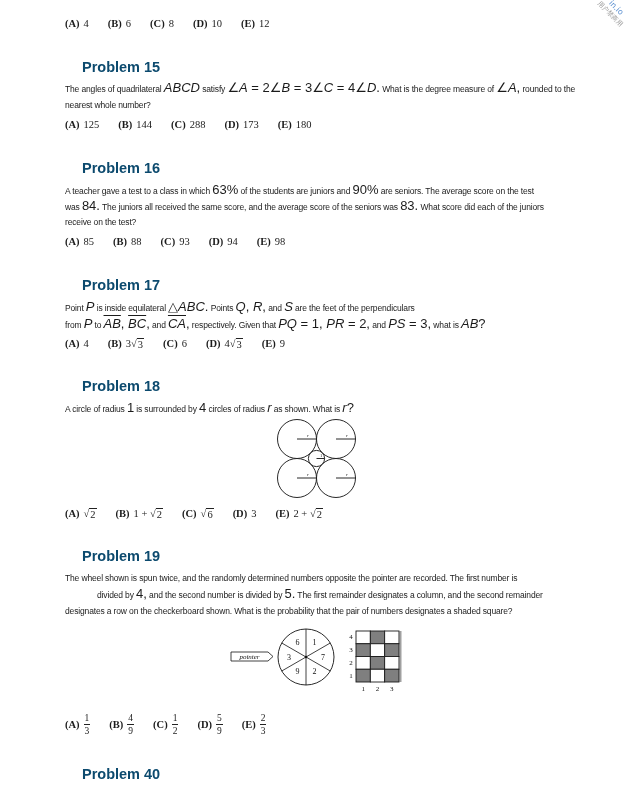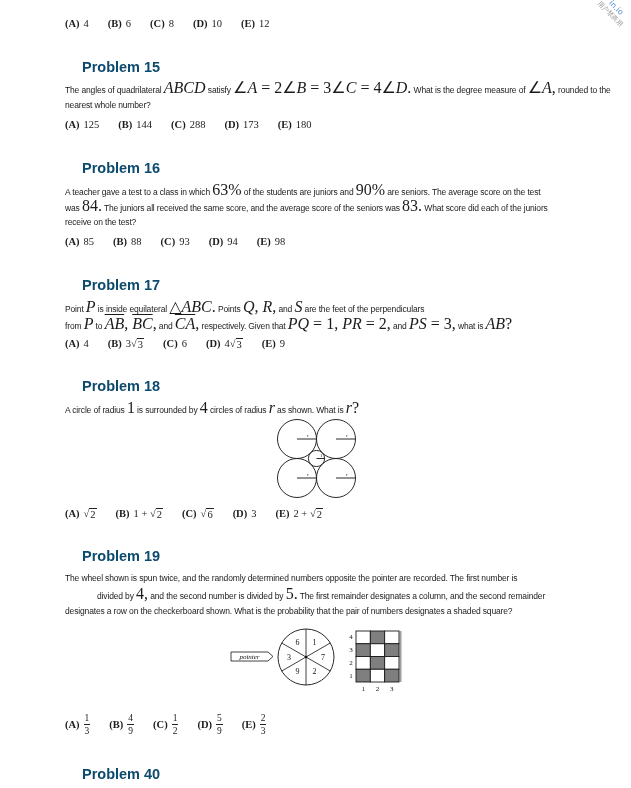--- a/index.html
+++ b/index.html
@@ -10,21 +10,21 @@
     }
     .heading {
       position: absolute; left: 82px; margin: 0;
       font: bold 14.5px/16px "Liberation Sans", sans-serif;
       color: #0c4a6e;
     }
     .line {
       position: absolute; left: 65px; white-space: nowrap;
       font-size: 8.5px; line-height: 14px; letter-spacing: -0.15px;
     }
-    .m { font-family: Liberation Serif, serif; font-size: 16px; letter-spacing: 0; }
+    .m { font-family: Liberation Sans, sans-serif; font-size: 13px; letter-spacing: 0; }
     .mi { font-style: italic; }
     .ov { text-decoration: overline; }
     .answers {
       position: absolute; left: 65px; display: flex; align-items: center;
       white-space: nowrap; font-family: "Liberation Serif", serif;
       font-size: 10.5px; line-height: 14px;
     }
     .ans { display: inline-flex; align-items: center; margin-right: 19px; }
     .ans-label { font-weight: bold; margin-right: 4px; }
     .sqrt { display: inline-flex; align-items: flex-start; }

